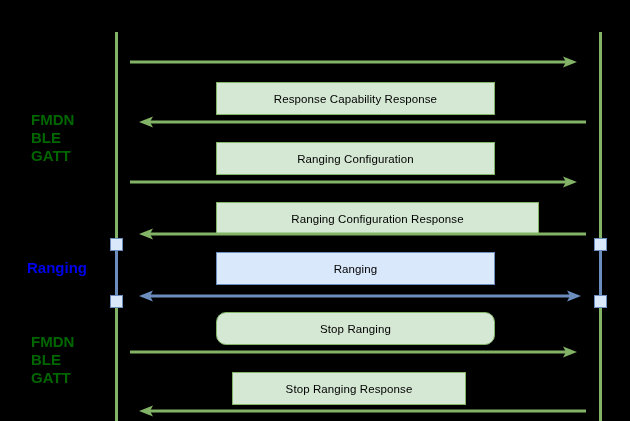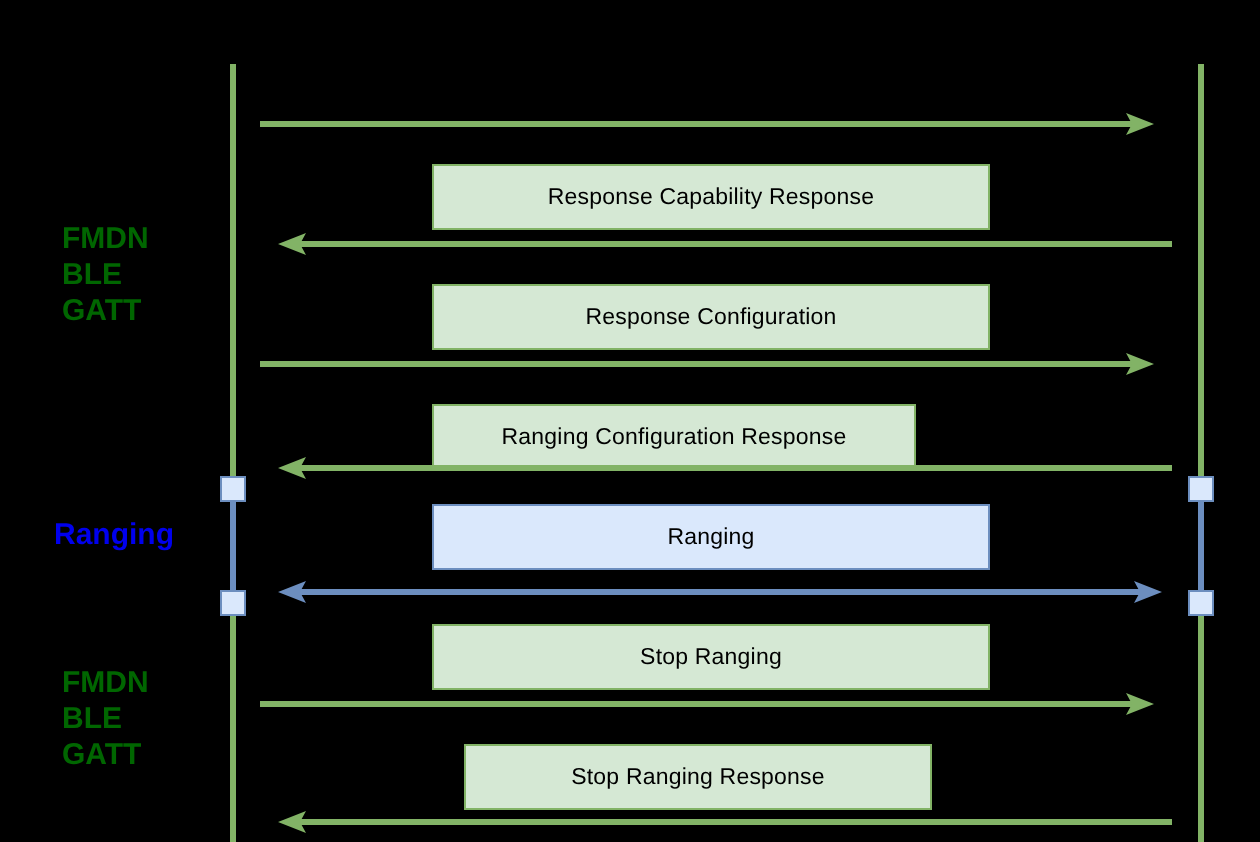--- a/index.html
+++ b/index.html
@@ -110,46 +110,46 @@
   </div>
 
   <div class="msgbox green" style="left:216px; top:82px; width:279px; height:33px;">Response Capability Response</div>
   <div class="arrow" style="left:134px; top:114px;">
     <svg width="452" height="16" viewBox="0 0 452 16">
       <line x1="12" y1="8" x2="452" y2="8" stroke="#82b366" stroke-width="3"></line>
       <path d="M 5 8 L 19 2.5 L 16 8 L 19 13.5 Z" fill="#82b366"></path>
     </svg>
   </div>
 
-  <div class="msgbox green" style="left:216px; top:142px; width:279px; height:33px;">Response Configuration</div>
+  <div class="msgbox green" style="left:216px; top:142px; width:279px; height:33px;">Ranging Configuration</div>
   <div class="arrow" style="left:130px; top:174px;">
     <svg width="452" height="16" viewBox="0 0 452 16">
       <line x1="0" y1="8" x2="440" y2="8" stroke="#82b366" stroke-width="3"></line>
       <path d="M 447 8 L 433 2.5 L 436 8 L 433 13.5 Z" fill="#82b366"></path>
     </svg>
   </div>
 
-  <div class="msgbox green" style="left:216px; top:202px; width:242px; height:33px;">Ranging Configuration Response</div>
+  <div class="msgbox green" style="left:216px; top:202px; width:323px; height:33px;">Ranging Configuration Response</div>
   <div class="arrow" style="left:134px; top:226px;">
     <svg width="452" height="16" viewBox="0 0 452 16">
       <line x1="12" y1="8" x2="452" y2="8" stroke="#82b366" stroke-width="3"></line>
       <path d="M 5 8 L 19 2.5 L 16 8 L 19 13.5 Z" fill="#82b366"></path>
     </svg>
   </div>
 
   <div class="msgbox blue" style="left:216px; top:252px; width:279px; height:33px;">Ranging</div>
   <div class="arrow" style="left:134px; top:288px;">
     <svg width="452" height="16" viewBox="0 0 452 16">
       <line x1="12" y1="8" x2="440" y2="8" stroke="#6c8ebf" stroke-width="3"></line>
       <path d="M 5 8 L 19 2.5 L 16 8 L 19 13.5 Z" fill="#6c8ebf"></path>
       <path d="M 447 8 L 433 2.5 L 436 8 L 433 13.5 Z" fill="#6c8ebf"></path>
     </svg>
   </div>
 
-  <div class="msgbox green" style="left:216px; top:312px; width:279px; height:33px;">Stop Ranging</div>
+  <div class="msgbox green" style="left:216px; top:312px; width:279px; height:33px;border-radius:10px;">Stop Ranging</div>
   <div class="arrow" style="left:130px; top:344px;">
     <svg width="452" height="16" viewBox="0 0 452 16">
       <line x1="0" y1="8" x2="440" y2="8" stroke="#82b366" stroke-width="3"></line>
       <path d="M 447 8 L 433 2.5 L 436 8 L 433 13.5 Z" fill="#82b366"></path>
     </svg>
   </div>
 
   <div class="msgbox green" style="left:232px; top:372px; width:234px; height:33px;">Stop Ranging Response</div>
   <div class="arrow" style="left:134px; top:403px;">
     <svg width="452" height="16" viewBox="0 0 452 16">

